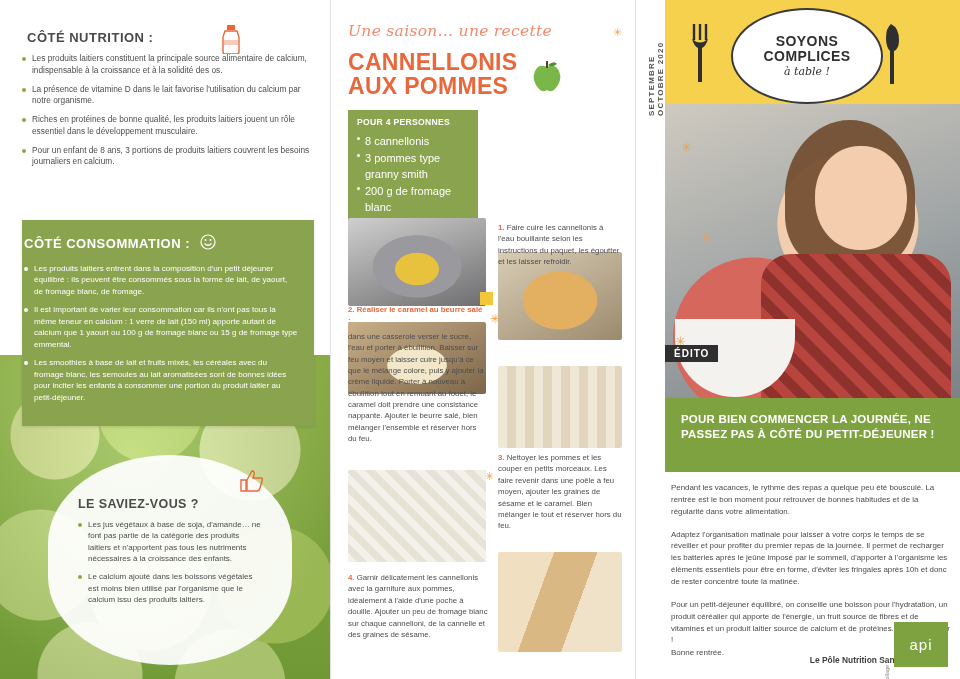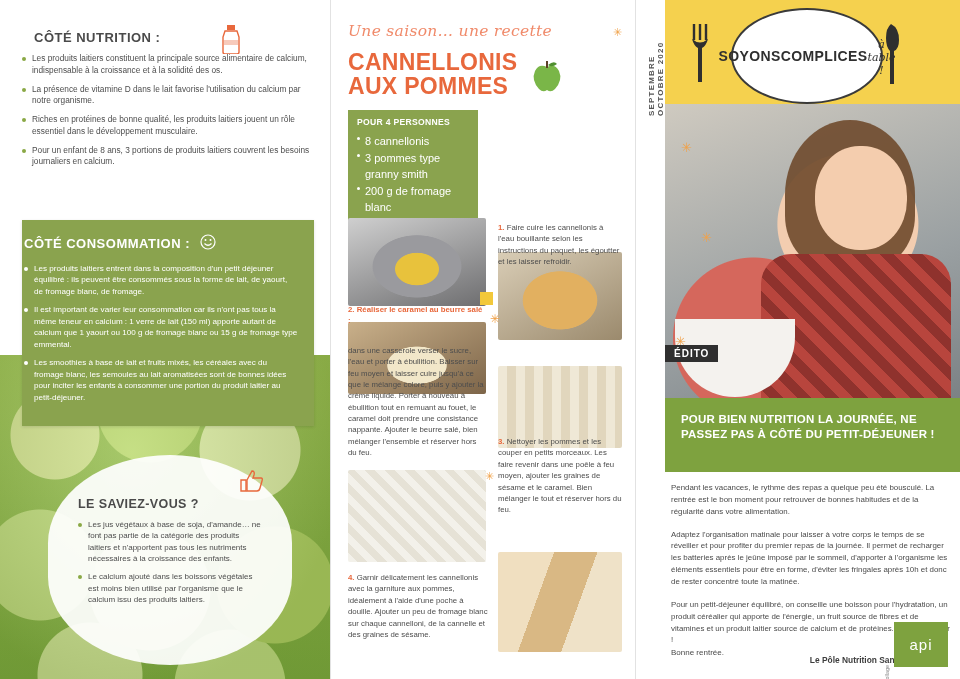--- a/index.html
+++ b/index.html
@@ -29,21 +29,21 @@
   }
   .apples:after {
     content:""; position:absolute; inset:0;
     background:radial-gradient(ellipse at 40% 30%, rgba(255,255,255,.18), rgba(0,0,0,.12) 75%);
   }
 
   .box-nutrition {
     position:absolute; left:22px; top:30px; width:292px;
   }
   .box-nutrition h2 {
-    margin:0 0 8px 12px; font-size:13px; font-weight:bold; letter-spacing:.5px; color:#4a4a4a;
+    margin:0 0 8px 5px; font-size:13px; font-weight:bold; letter-spacing:.5px; color:#4a4a4a;
   }
   .bottle-icon { position:absolute; right:70px; top:-6px; width:26px; height:30px; }
 
   .ul-plain { list-style:none; margin:0; padding:0; }
   .ul-plain li {
     position:relative; padding-left:10px; margin-bottom:7px;
     font-size:8.3px; line-height:1.42; color:#4d4d4d;
   }
   .ul-plain li:before {
     content:""; position:absolute; left:0; top:4px; width:4px; height:4px;
@@ -129,35 +129,35 @@
   }
   .sticker { position:absolute; width:13px; height:13px; background:#f2c83a; }
   .st1 { left:150px; top:292px; }
   .star2 { position:absolute; left:160px; top:312px; color:#f0a24a; font-size:12px; }
   .star3 { position:absolute; left:155px; top:470px; color:#f0a24a; font-size:11px; }
 
   .step { position:absolute; font-size:7.8px; line-height:1.46; color:#4d4d4d; }
   .step .num { font-weight:bold; }
   .s1 { left:168px; top:222px; width:122px; }
   .s2 { left:18px; top:304px; width:136px; }
-  .s2 .hd { color:#e8683c; font-weight:bold; display:block; margin-bottom:18px; }
-  .s3 { left:168px; top:436px; width:124px; }
+  .s2 .hd { color:#e8683c; font-weight:bold; display:block; margin-bottom:4px; }
+  .s3 { left:168px; top:452px; width:124px; }
   .s4 { left:18px; top:572px; width:140px; }
 
   
   .col3 { position:relative; width:325px; height:679px; background:#ffffff; }
   .side-date {
     position:absolute; left:-34px; top:52px; width:110px; transform:rotate(-90deg);
     font-size:8px; font-weight:bold; letter-spacing:1.2px; color:#555;
   }
   .yellow-band { position:absolute; left:30px; top:0; width:295px; height:110px; background:#f5d14e; }
   .logo-circle {
     position:absolute; left:96px; top:8px; width:152px; height:96px;
     background:#ffffff; border:2px solid #3a3a3a; border-radius:50%;
-    display:flex; flex-direction:row; align-items:center; justify-content:center;
+    display:flex; flex-direction:column; align-items:center; justify-content:center;
     text-align:center;
   }
   .logo-circle .l1 { font-size:14px; font-weight:bold; color:#2f2f2f; letter-spacing:.4px; line-height:1.05; }
   .logo-circle .l2 { font-size:14px; font-weight:bold; color:#2f2f2f; letter-spacing:.4px; line-height:1.05; }
   .logo-circle .l3 { font-family:"DejaVu Serif", serif; font-style:italic; font-size:11px; color:#2f2f2f; margin-top:2px; }
   .cutlery { position:absolute; color:#2f2f2f; }
   .photo-girl {
     position:absolute; left:30px; top:104px; width:295px; height:300px; overflow:hidden;
     background:
       radial-gradient(circle at 62% 40%, #f3cdb0 0 70px, rgba(0,0,0,0) 71px),
@@ -347,21 +347,21 @@
       <div class="shirt"></div>
       <div class="bowl"></div>
       <span class="star" style="left:16px; top:36px;">✳</span>
       <span class="star" style="left:36px; top:126px;">✳</span>
       <span class="star" style="left:10px; top:230px;">✳</span>
     </div>
 
     <div class="edito-tag">ÉDITO</div>
 
     <div class="green-band">
-      <p>POUR BIEN NUTRITION LA JOURNÉE, NE PASSEZ PAS À CÔTÉ DU PETIT-DÉJEUNER !</p>
+      <p>POUR BIEN COMMENCER LA JOURNÉE, NE PASSEZ PAS À CÔTÉ DU PETIT-DÉJEUNER !</p>
     </div>
 
     <div class="edito-body">
       <p>Pendant les vacances, le rythme des repas a quelque peu été bousculé. La rentrée est le bon moment pour retrouver de bonnes habitudes et de la régularité dans votre alimentation.</p>
       <p>Adaptez l'organisation matinale pour laisser à votre corps le temps de se réveiller et pour profiter du premier repas de la journée. Il permet de recharger les batteries après le jeûne imposé par le sommeil, d'apporter à l'organisme les éléments essentiels pour être en forme, d'éviter les fringales après 10h et donc de rester concentré toute la matinée.</p>
       <p>Pour un petit-déjeuner équilibré, on conseille une boisson pour l'hydratation, un produit céréalier qui apporte de l'énergie, un fruit source de fibres et de vitamines et un produit laitier source de calcium et de protéines. A vous de jouer !</p>
     </div>
 
     <div class="signoff">Bonne rentrée.</div>
     <div class="pole">Le Pôle Nutrition Santé</div>

